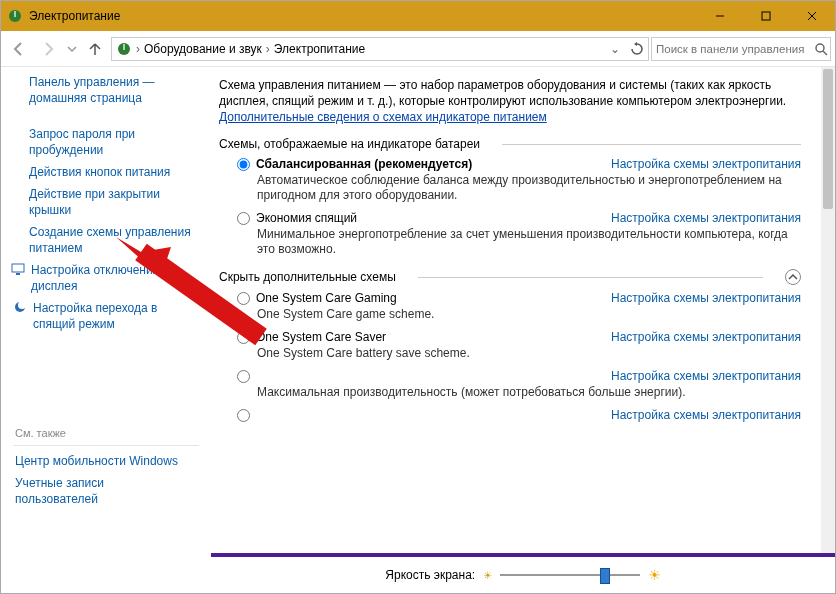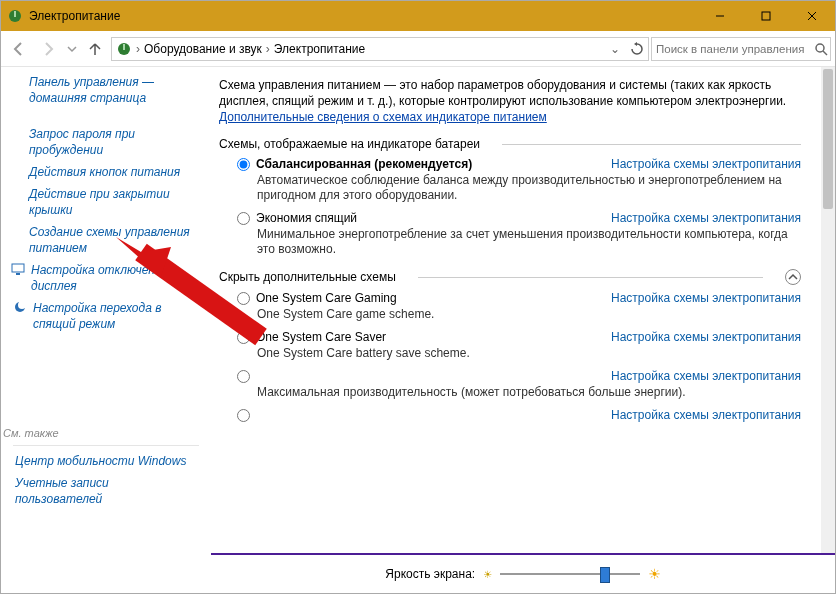--- a/index.html
+++ b/index.html
@@ -18,28 +18,28 @@
   .navbtn.enabled { color:#333; }
   .addrbox { display: flex; align-items: center; flex: 1; border: 1px solid #ccc; height: 24px; padding: 0 4px; gap: 4px; }
   .addrbox .crumb { font-size: 12px; }
   .addrbox .sep { color:#666; }
   .searchbox { width: 180px; height: 24px; border: 1px solid #ccc; display:flex; align-items:center; padding:0 4px; gap:4px; color:#888; }
   .searchbox input { border:none; outline:none; flex:1; font-size:11.5px; color:#555;}
   .searchbox .sicon { color:#555; }
 
   
   .client { flex:1; display:flex; overflow:hidden; position:relative; }
-  .sidebar { width: 210px; padding: 4px 0 4px 0; overflow-y:auto;font-style:italic; }
+  .sidebar { width: 210px; padding: 4px 0 4px 0; overflow-y:auto; }
   .sidebar .group { padding: 2px 12px 2px 28px; }
   .sidebar .link { display:block; color:#0c5ea8; font-size:12px; line-height:16px; padding: 1px 0; }
   .sidebar .iconlink { padding-left: 10px; display:flex; gap:6px; align-items:flex-start; }
   .sidebar .iconlink .ic { width:14px; height:14px; flex-shrink:0; margin-top:1px;}
   .sidebar .spacer { height: 14px; }
   .sidebar .hr { border-top:1px solid #e5e5e5; margin: 4px 12px 4px 12px; }
-  .sidebar .seealso { color:#888; font-size:11px; padding: 2px 12px 2px 2px; }
+  .sidebar .seealso { color:#888; font-size:11px; padding: 2px 12px 2px 14px; }
 
   .content { flex:1; position:relative; }
   .content-scroll { position:absolute; left:0; top:0; right:14px; bottom:40px; overflow-y:auto; padding: 10px 20px 10px 8px; }
   .scrollbar { position:absolute; right:0; top:0; width:14px; bottom:40px; background:#f0f0f0; }
   .scrollbar .thumb { position:absolute; left:2px; right:2px; top:2px; height:140px; background:#c2c2c2; border-radius:2px; }
 
   .intro { font-size:12px; line-height:16px; color:#000; }
   .intro a { color:#0645ad; text-decoration:underline; }
   .fieldset-line { display:flex; align-items:center; gap:22px; margin-top:12px; }
   .fieldset-line .legend { font-size:12px; white-space:nowrap; }
@@ -48,21 +48,21 @@
 
   .plan { margin: 6px 0 6px 18px; }
   .plan-row { display:flex; align-items:center; justify-content:space-between; gap:14px; }
   .plan-left { display:flex; gap:6px; align-items:center; }
   .plan-left input[type=radio]{ margin-top:1px; }
   .plan-name { font-size:12px; }
   .plan-name.bold { font-weight:600; }
   .plan-link { color:#0c5ea8; font-size:12px; white-space:nowrap; }
   .plan-desc { font-size:12px; color:#333; margin:2px 0 8px 20px; line-height:15px; }
 
-  .bottombar { position:absolute; left:0; right:0; bottom:0; height:40px; border-top:2px solid #4c1d95; display:flex; align-items:center; justify-content:center; gap:8px; font-size:12px; background:#fff;}
+  .bottombar { position:absolute; left:0; right:0; bottom:0; height:40px; border-top:4px solid #4c1d95; display:flex; align-items:center; justify-content:center; gap:8px; font-size:12px; background:#fff;}
   .slider { position:relative; width:140px; height:20px; }
   .slider .track { position:absolute; left:0; right:0; top:9px; height:2px; background:#999; }
   .slider .thumb2 { position:absolute; top:3px; width:10px; height:16px; background:#2e7cd6; border:1px solid #1a4f8a; left:100px; }
   .sun { font-size:13px; }
   .sun.small { color:#caa000; font-size:10px;}
   .sun.big { color:#f0a500; font-size:14px;}
 
   .overlay-arrow { position:absolute; pointer-events:none; z-index:50; }
 
   svg { display:block; }

